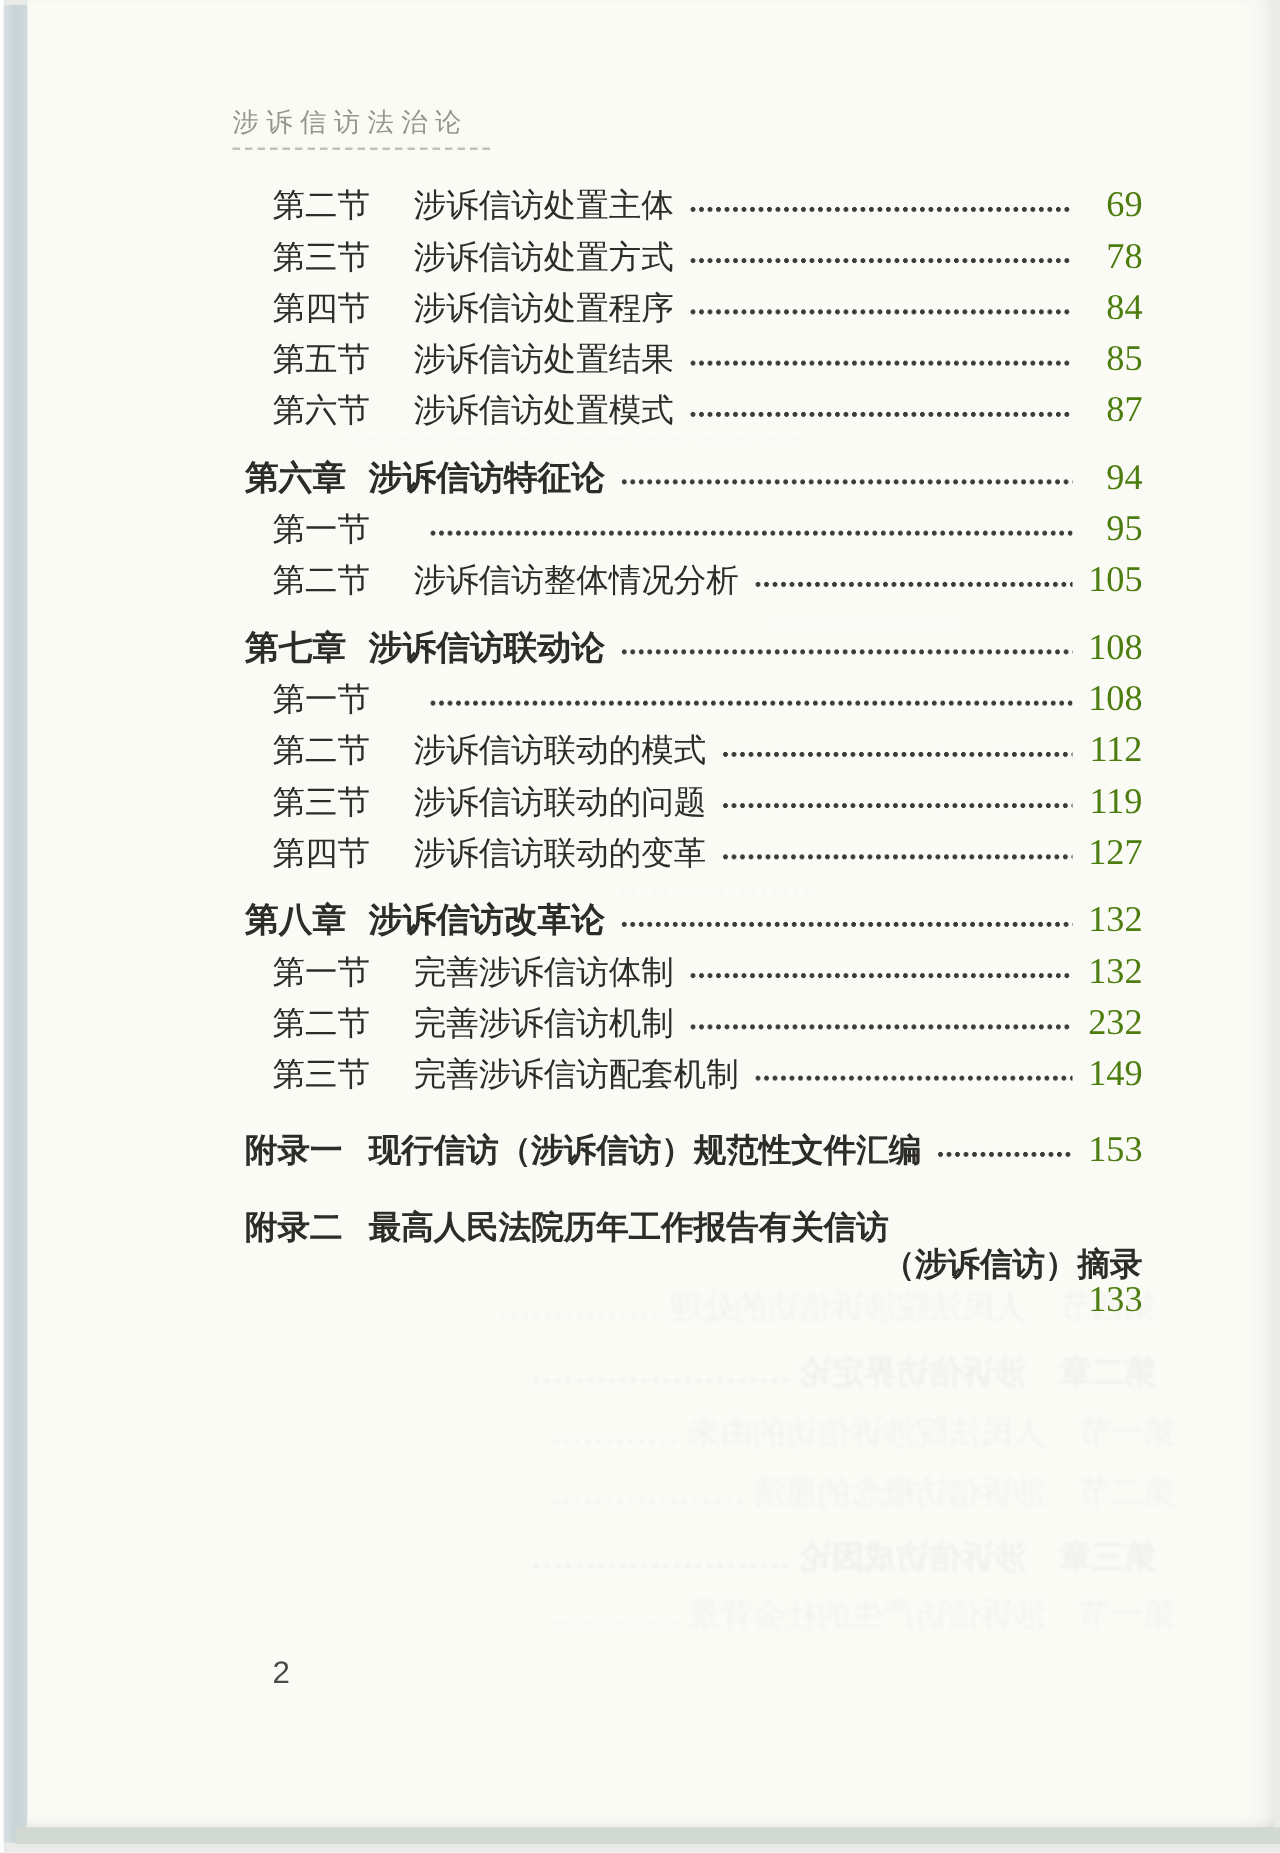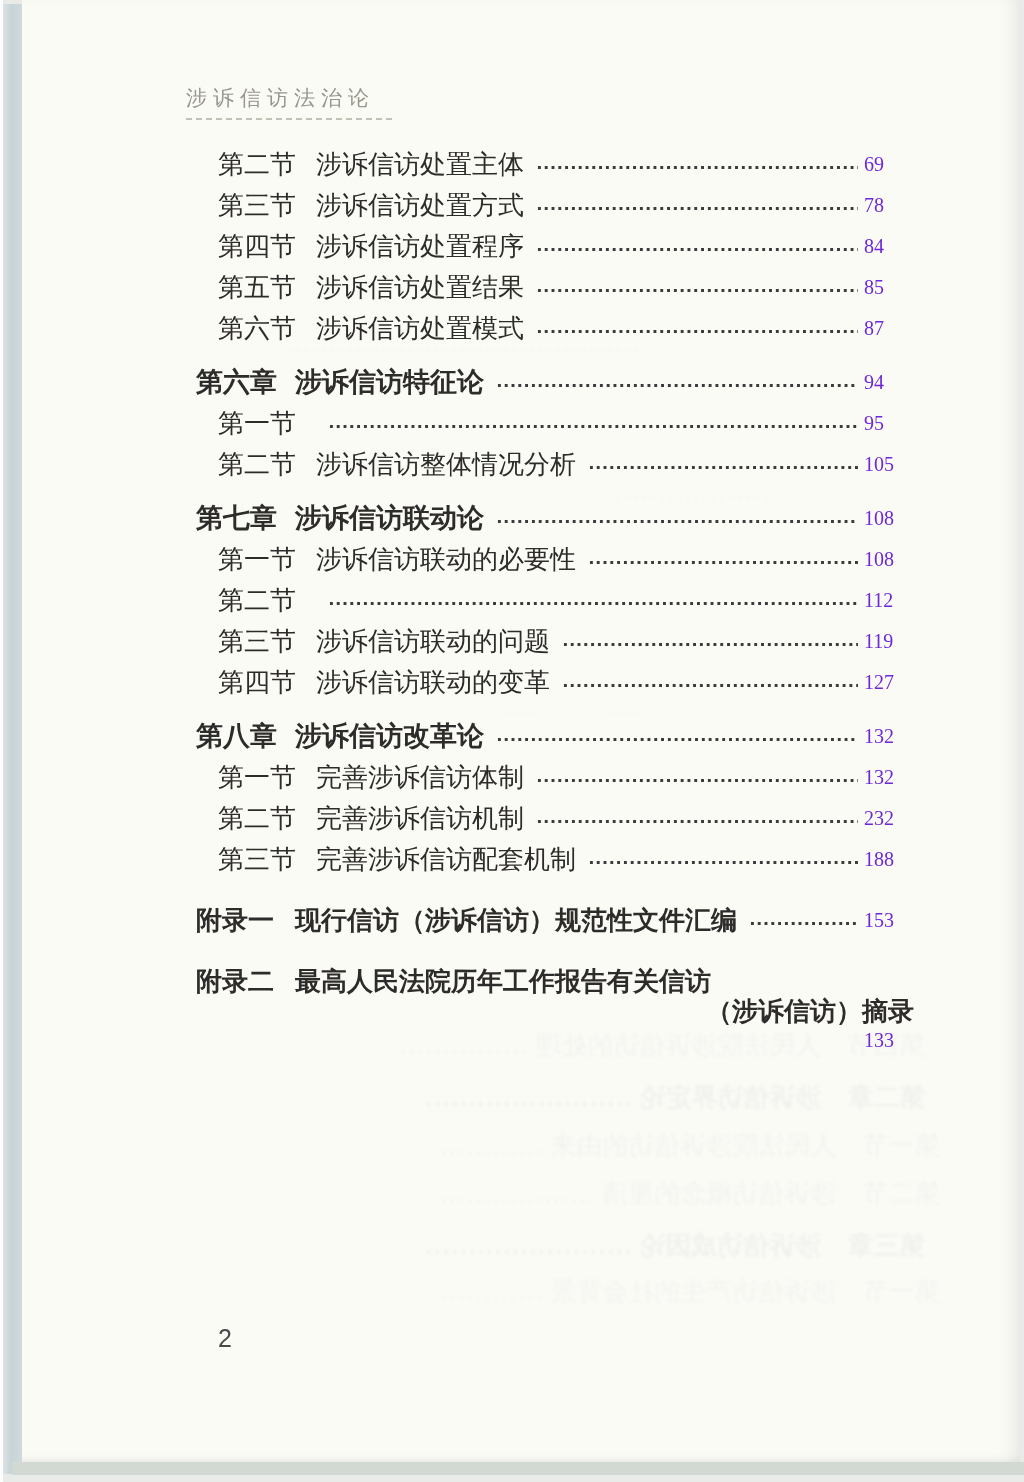--- a/index.html
+++ b/index.html
@@ -39,43 +39,43 @@
   }
   
   .toc {
     position:absolute; left:174px; top:150px; width:718px;
   }
   .row { display:flex; align-items:flex-end; margin-top:12px; height:29px; }
   .row:first-child { margin-top:0; }
   .row .no { white-space:nowrap; }
   .row .title { white-space:nowrap; }
   .row.section { padding-left:22px; font-size:26px; line-height:29px; }
-  .row.section .no { width:78px; margin-right:20px; }
+  .row.section .no { width:78px; margin-right:35px; }
   .row.chapter { font-size:27px; line-height:29px; font-weight:bold; }
   .row.chapter .no { width:84px; margin-right:15px; }
   .row.chapter { margin-top:25px; }
   .row.appendix, .row.continuation {
     font-family:"Liberation Sans","DejaVu Sans",sans-serif;
     font-weight:bold; font-size:26px; line-height:30px;
   }
   .row.appendix .no { width:84px; margin-right:15px; }
   .row.appendix { margin-top:30px; height:31px; }
   .row.continuation { margin-top:0; height:31px;flex-direction:column; }
   .row.continuation .no { width:99px; margin-right:0; }
   .leader {
     flex:1; height:28px; margin:0 6px 0 12px;
     background-image:radial-gradient(circle,#3b3b3b 1.7px,transparent 1.9px);
     background-size:6.8px 6.8px;
     background-repeat:repeat-x;
     background-position:left bottom 8px;
   }
   .pg {
-    width:50px; white-space:nowrap;
+    width:50px; text-align:right; white-space:nowrap;
     font-family:"Liberation Serif","DejaVu Serif",serif;
-    font-weight:normal; font-size:20px; line-height:29px; color:#6d28d9;
+    font-weight:normal; font-size:29px; line-height:29px; color:#4d7c0f;
   }
   
   .folio {
     position:absolute; left:196px; top:1324px;
     font-family:"Liberation Sans","DejaVu Sans",sans-serif;
     font-size:25px; color:#4a4a4a;
   }
   
   .bleed-line {
     position:absolute; white-space:nowrap; overflow:hidden;
@@ -143,26 +143,26 @@
         <span class="pg">105</span>
       </div>
       <div class="row chapter">
         <span class="no">第七章</span>
         <span class="title">涉诉信访联动论</span>
         <span class="leader"></span>
         <span class="pg">108</span>
       </div>
       <div class="row section">
         <span class="no">第一节</span>
-        <span class="title">涉诉信访联动的必要性</span>
         <span class="leader"></span>
         <span class="pg">108</span>
       </div>
       <div class="row section">
         <span class="no">第二节</span>
+        <span class="title">涉诉信访联动的模式</span>
         <span class="leader"></span>
         <span class="pg">112</span>
       </div>
       <div class="row section">
         <span class="no">第三节</span>
         <span class="title">涉诉信访联动的问题</span>
         <span class="leader"></span>
         <span class="pg">119</span>
       </div>
       <div class="row section">
@@ -186,21 +186,21 @@
       <div class="row section">
         <span class="no">第二节</span>
         <span class="title">完善涉诉信访机制</span>
         <span class="leader"></span>
         <span class="pg">232</span>
       </div>
       <div class="row section">
         <span class="no">第三节</span>
         <span class="title">完善涉诉信访配套机制</span>
         <span class="leader"></span>
-        <span class="pg">188</span>
+        <span class="pg">149</span>
       </div>
       <div class="row appendix">
         <span class="no">附录一</span>
         <span class="title">现行信访（涉诉信访）规范性文件汇编</span>
         <span class="leader"></span>
         <span class="pg">153</span>
       </div>
       <div class="row appendix">
         <span class="no">附录二</span>
         <span class="title">最高人民法院历年工作报告有关信访</span>

